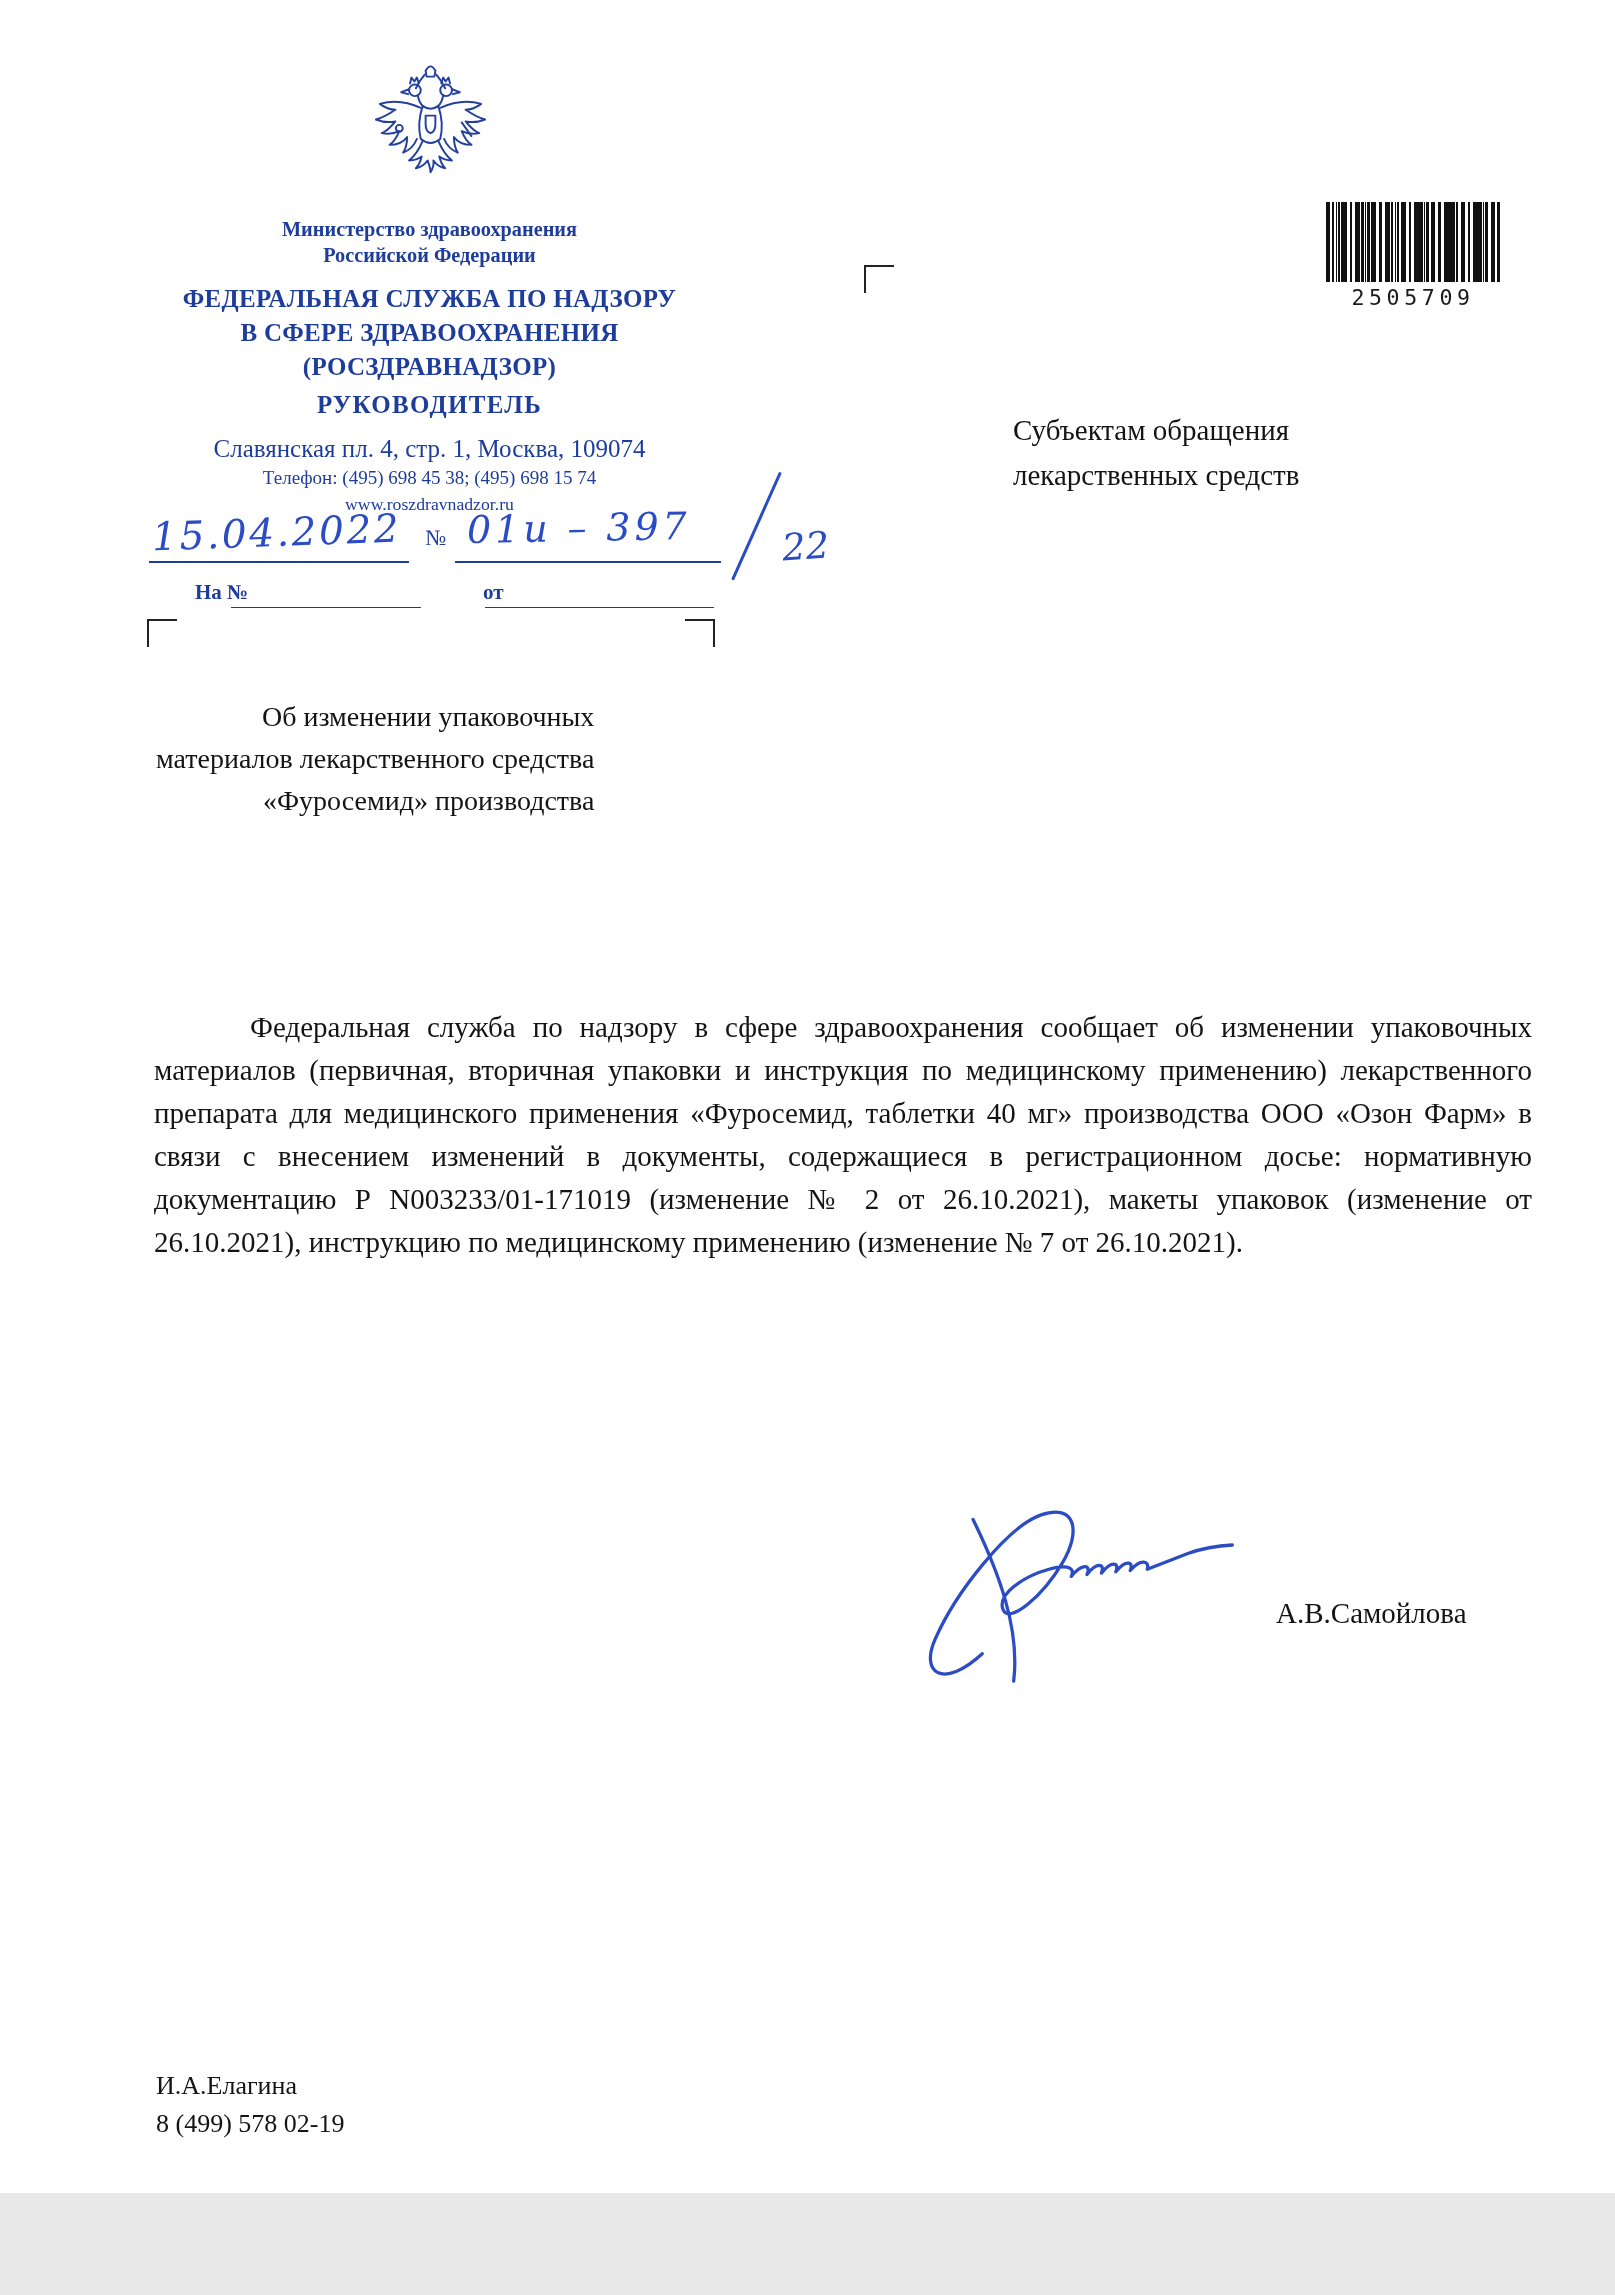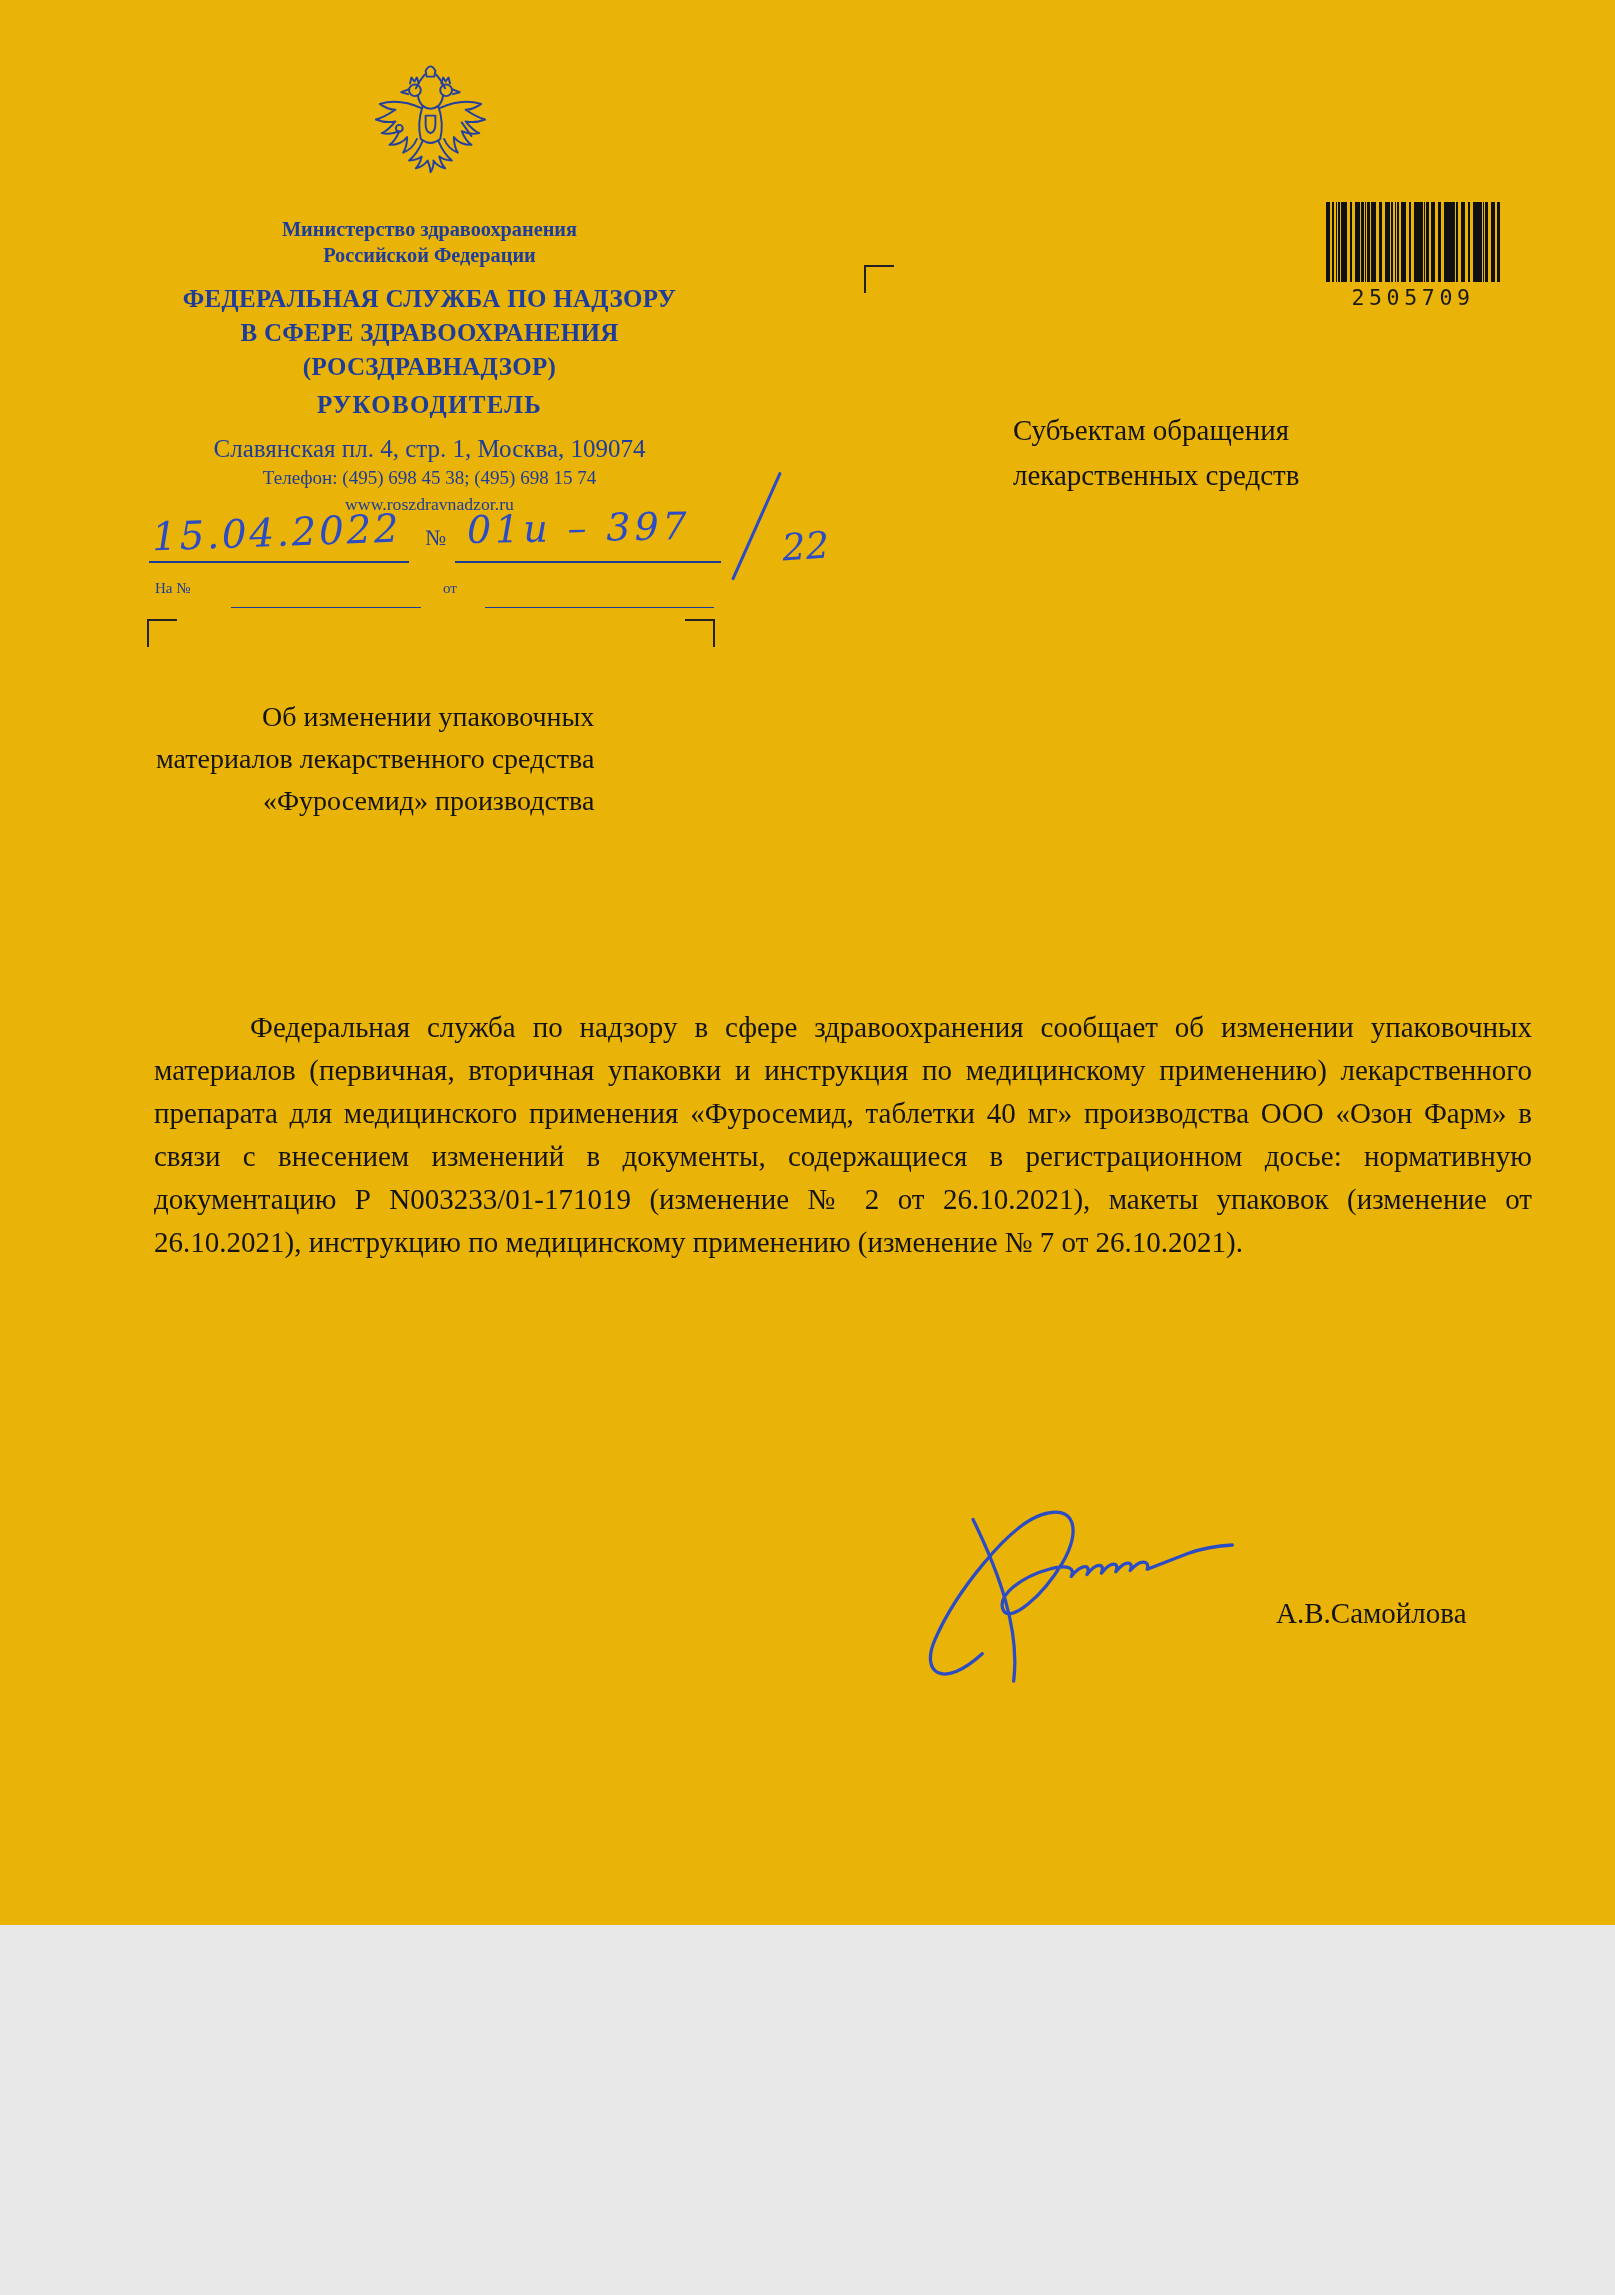--- a/index.html
+++ b/index.html
@@ -1,19 +1,19 @@
 <!DOCTYPE html>
 <html style="font-size:10.5px"><head>
 <meta charset="utf-8">
 <style>
   html,body{margin:0;padding:0;background:#e8e8e8;}
   .page{
     position:relative;
-    width:1616px;height:1925px;
-    background:#eab308;
+    width:1616px;height:2193px;
+    background:#ffffff;
     overflow:hidden;
     font-family:"Liberation Serif", serif;
     color:#121212;
   }
   .lh-block{position:absolute;left:141px;width:577px;text-align:center;color:#1e3d9b;}
   .ministry{top:216px;font-size:20.3px;font-weight:bold;line-height:26px;}
   .service{top:282px;font-size:25px;font-weight:bold;line-height:34px;letter-spacing:0.3px;}
   .position{top:391px;font-size:25px;font-weight:bold;letter-spacing:1.3px;}
   .addr{top:435px;font-size:25px;}
   .phone{top:467px;font-size:19px;}
@@ -29,21 +29,21 @@
     white-space:nowrap;
   }
   .hand-date{left:152px;top:510px;font-size:39px;transform:rotate(-2deg);letter-spacing:2.6px;}
   .num-sign{position:absolute;left:425px;top:525px;font-size:22px;color:#1e3d9b;}
   .hand-num{left:467px;top:506px;font-size:38px;transform:rotate(-1deg);letter-spacing:3.9px;}
   .hand-slash{position:absolute;left:755px;top:467px;width:2.6px;height:118px;background:#2b4cc4;transform:rotate(24deg);border-radius:2px;}
   .hand-suffix{left:782px;top:525px;font-size:37px;transform:rotate(-4deg);}
   .u-line{position:absolute;height:2px;background:#1e3d9b;}
   .u-date{left:149px;top:561px;width:260px;}
   .u-num{left:455px;top:561px;width:266px;}
-  .reply-label{position:absolute;font-size:15px;color:#1e3d9b;font-weight:normal;}
+  .reply-label{position:absolute;font-size:21px;color:#1e3d9b;font-weight:bold;margin-left:40px;}
   .reply-na{left:155px;top:580px;}
   .reply-ot{left:443px;top:580px;}
   .u-reply1{left:231px;top:607px;width:190px;height:1.3px;}
   .u-reply2{left:485px;top:607px;width:229px;height:1.3px;}
   
   .corner{position:absolute;width:27.5px;height:26px;}
   .corner-tl{border-top:2px solid #222;border-left:2px solid #222;}
   .corner-tr{border-top:2px solid #222;border-right:2px solid #222;}
   .mark-top{left:864px;top:265px;}
   .mark-left{left:147px;top:619px;}

